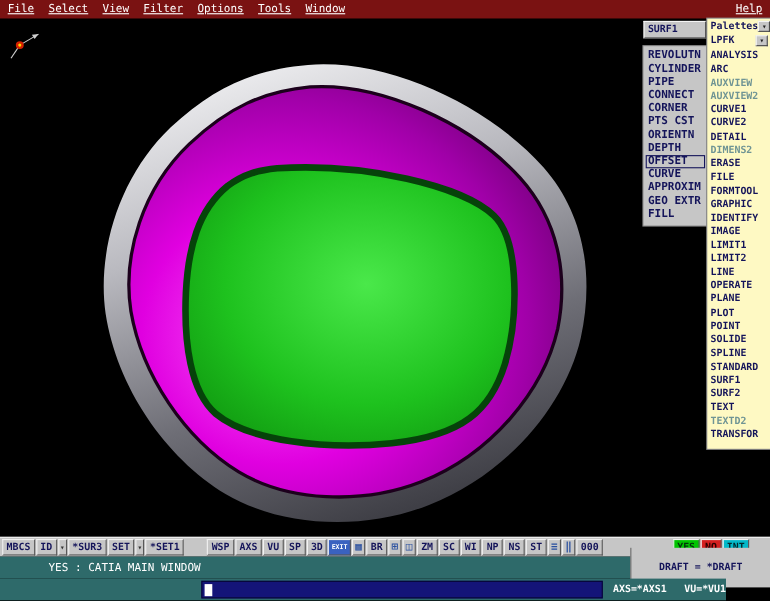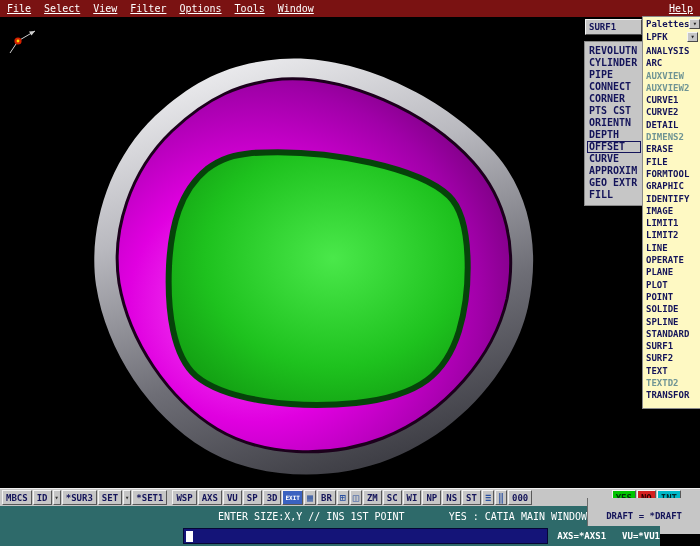--- a/index.html
+++ b/index.html
@@ -34,21 +34,21 @@
   .pal-item.disabled{color:#6f9494}
 
   
   .row1{position:absolute;left:0;top:488px;width:700px;height:18px;background:#c6c6c6;display:flex;
     align-items:center;padding:1px 2px;gap:1px;border-top:1px solid #efefef}
   .tbtn{height:15px;background:#c6c6c6;border:1px solid #f2f2f2;border-right-color:#585858;border-bottom-color:#585858;
     color:#14145a;font-size:9px;font-weight:bold;padding:0 3px;display:flex;align-items:center;justify-content:center;white-space:nowrap}
   .tbtn.arrow{padding:0 1px;font-size:7px;color:#333}
   .tbtn.blue{background:#3a62c0;color:#fff;font-size:6px;padding:0 2px;letter-spacing:0}
   .tbtn.icon{color:#2a50a0;font-size:10px;padding:0 2px}
-  .grp{margin-left:4px}
+  .grp{margin-left:20px}
   .tbtn.yes{background:#00c400;color:#00310a;margin-left:auto}
   .tbtn.no{background:#d42020;color:#2b0000}
   .tbtn.int{background:#00b8c8;color:#002a2d;margin-right:17px}
 
   
   .row2{position:absolute;left:0;top:506px;width:700px;height:20px;background:#2e6a6a;color:#fff;
     font-size:10px;display:flex;align-items:center}
   .row2 .prompt{margin-left:218px;white-space:nowrap}
   .row2 .msg{margin-left:44px;white-space:nowrap}
   .row2 .draft{margin-left:auto;width:127px;height:36px;background:#c6c6c6;color:#14145a;font-size:9px;
@@ -278,21 +278,20 @@
   <span class="tbtn">ST</span>
   <span class="tbtn icon">≡</span>
   <span class="tbtn icon">‖</span>
   <span class="tbtn">000</span>
   <span class="tbtn yes">YES</span>
   <span class="tbtn no">NO</span>
   <span class="tbtn int">INT</span>
 </div>
 
 <div class="row2">
-  <span class="prompt">ENTER SIZE:X,Y // INS 1ST POINT</span>
   <span class="msg">YES : CATIA MAIN WINDOW</span>
   <span class="draft">DRAFT = *DRAFT</span>
 </div>
 
 <div class="row3">
   <div class="cmd-input">
     <span></span>
     <span class="caret"></span>
   </div>
   <span class="axs">AXS=*AXS1</span>

